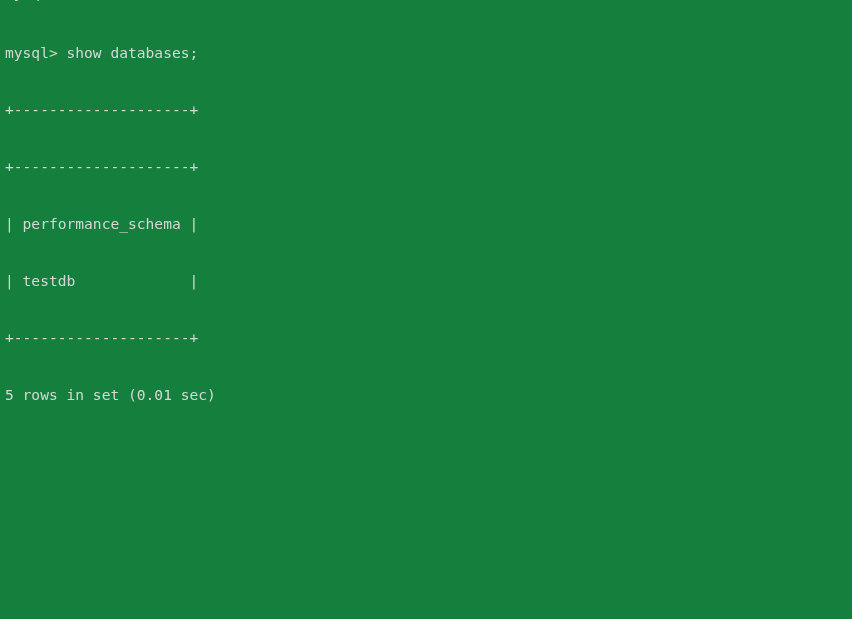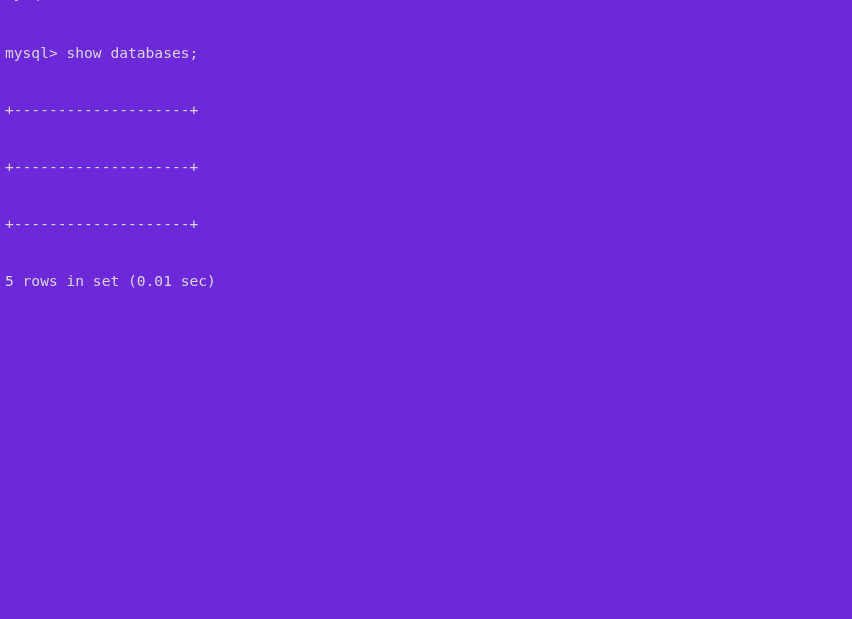--- a/index.html
+++ b/index.html
@@ -10,21 +10,21 @@
   body {
     width: 852px;
     height: 619px;
     overflow: hidden;
     font-family: "DejaVu Sans Mono", "Liberation Mono", monospace;
   }
   #terminal {
     position: relative;
     width: 852px;
     height: 619px;
-    background: #6d28d9;
+    background: #15803d;
     color: #d6d6d6;
     font-family: "DejaVu Sans Mono", "Liberation Mono", monospace;
     font-size: 14.6px;
     line-height: 19px;
     letter-spacing: 0px;
     padding: 0;
     box-sizing: border-box;
     overflow: hidden;
   }
   .screen {
@@ -67,20 +67,22 @@
 
   <div class="clip-top">
     <div class="topcut">mysql&gt;</div>
   </div>
 
   <div class="screen">
 
     <span class="line">mysql&gt; show databases;</span>
     <span class="line">+--------------------+</span>
     <span class="line">+--------------------+</span>
+    <span class="line">| performance_schema |</span>
+    <span class="line">| testdb             |</span>
     <span class="line">+--------------------+</span>
     <span class="line">5 rows in set (0.01 sec)</span>
 
     
 
     
     
     
 
     

